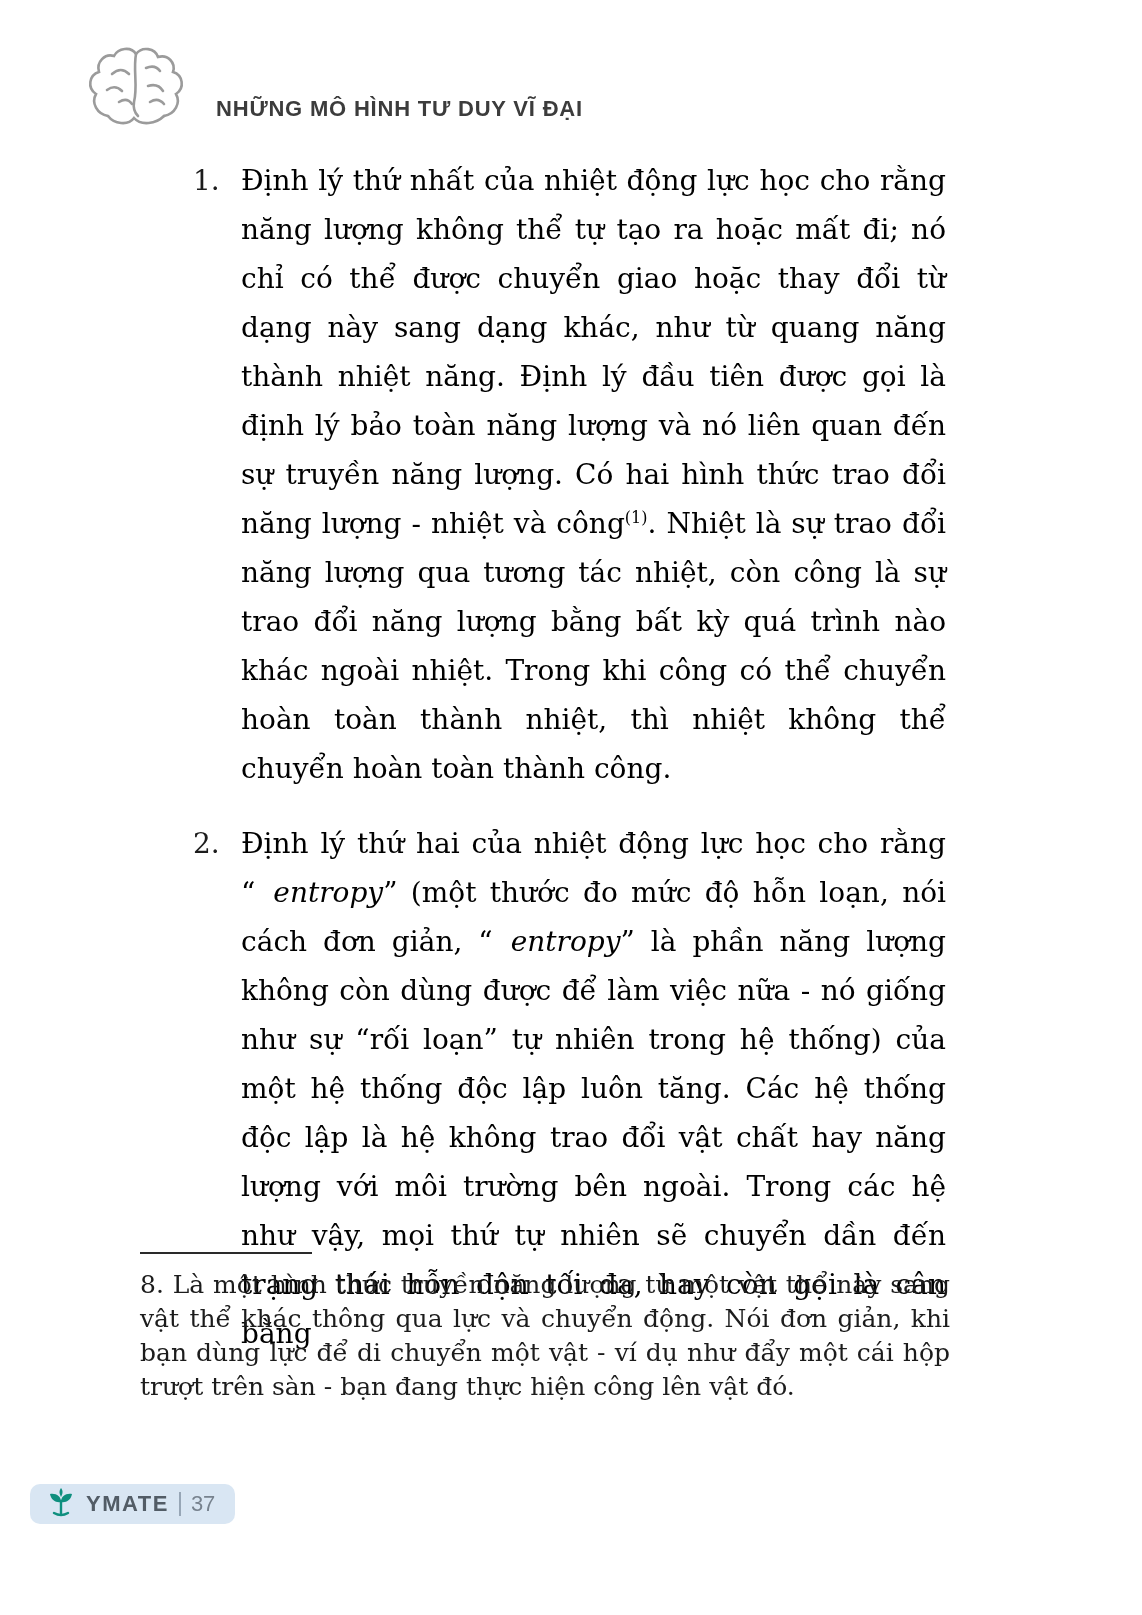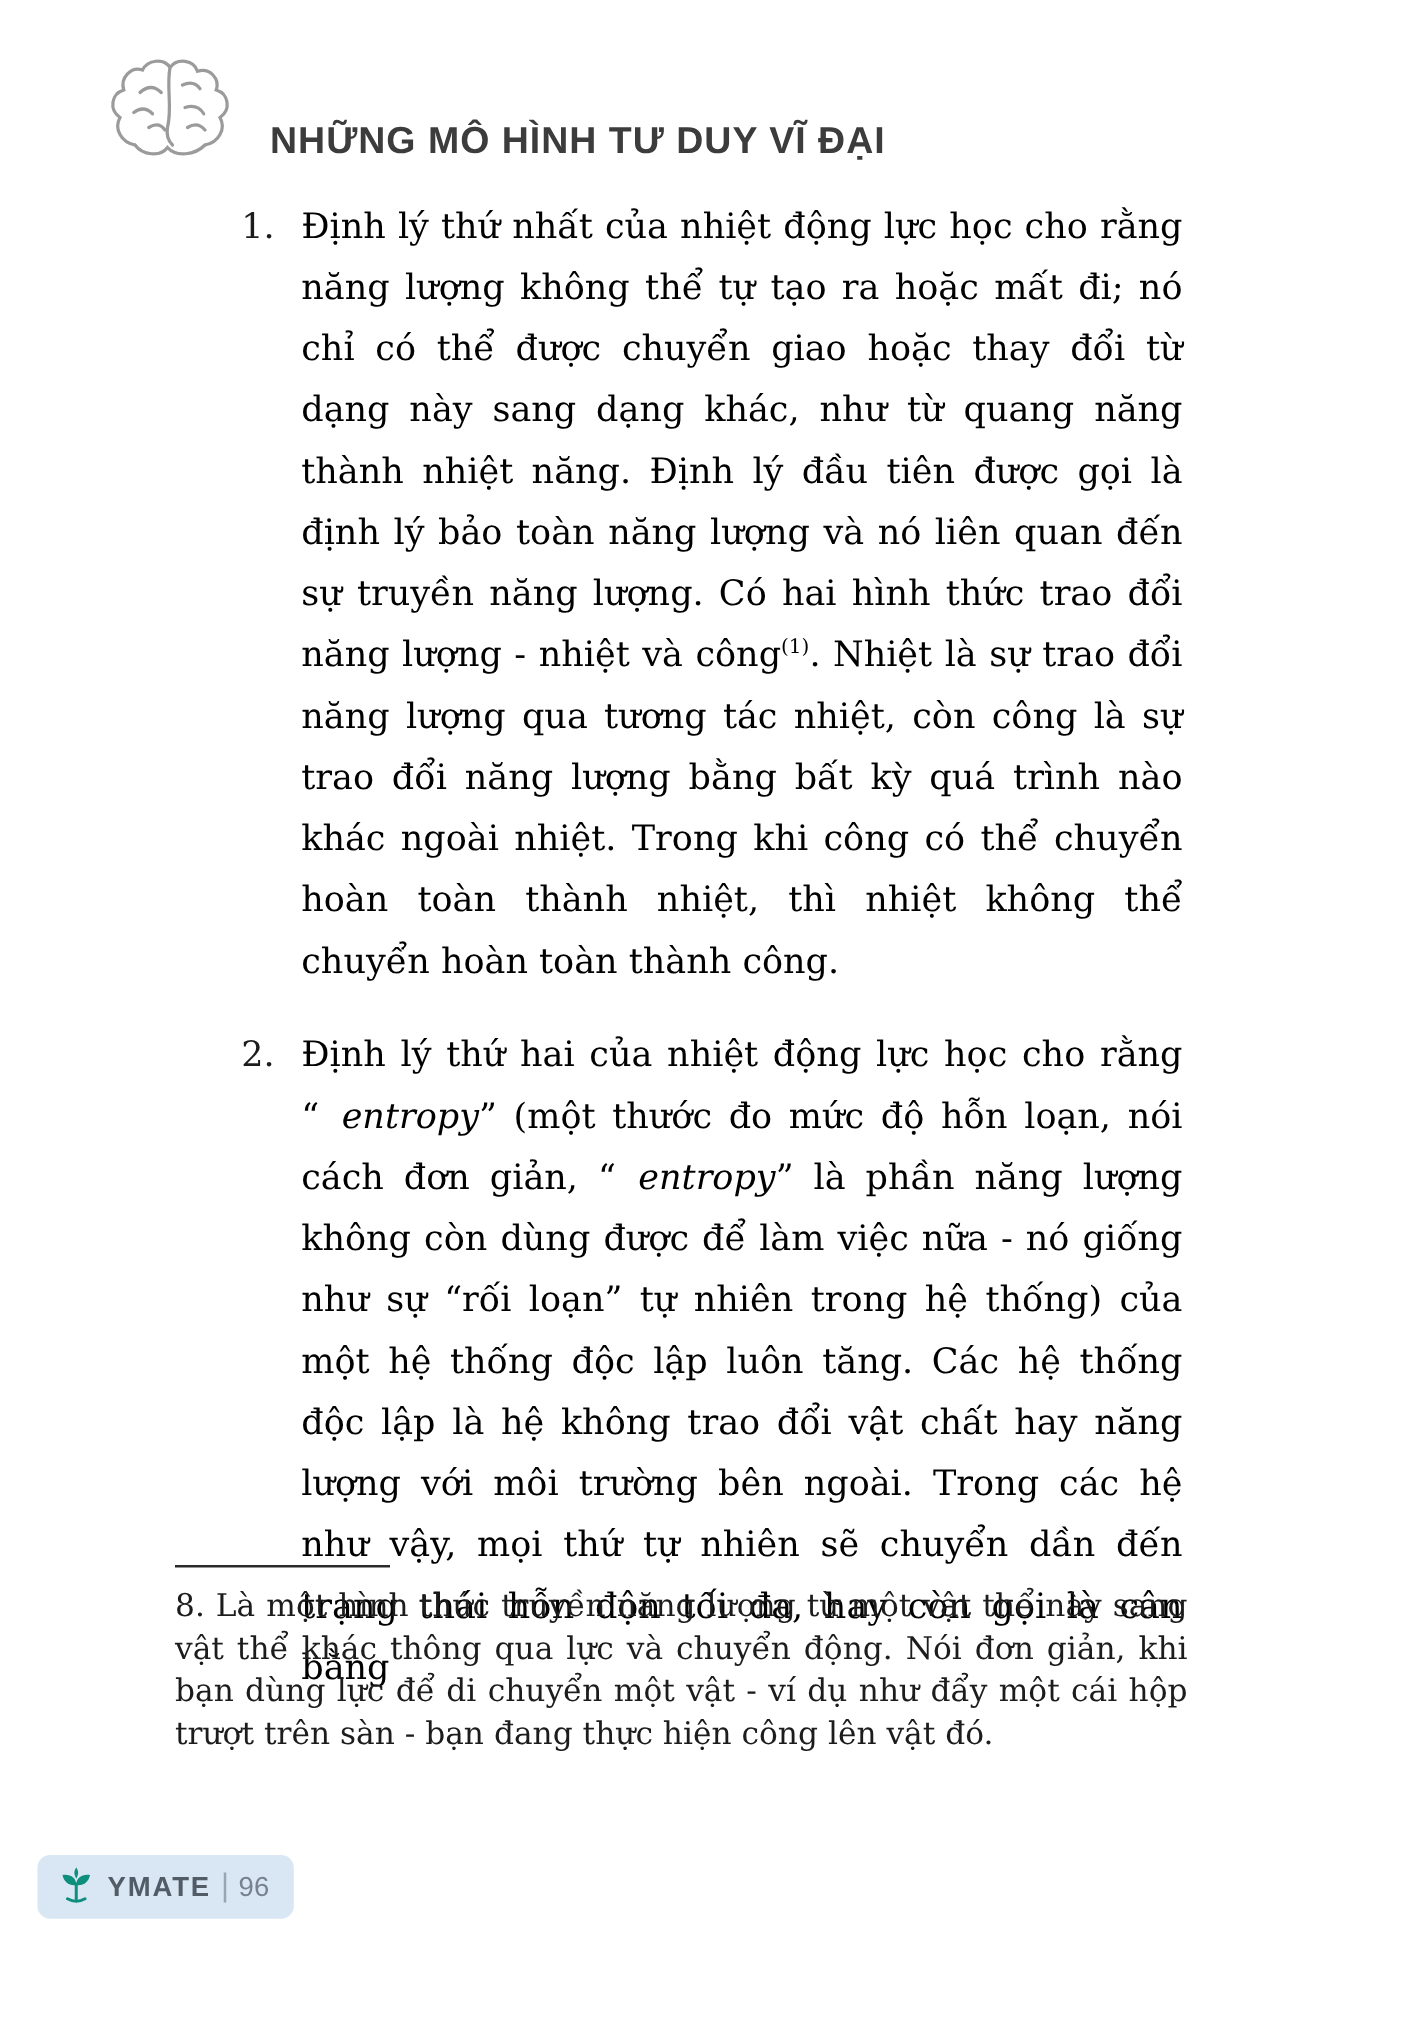--- a/index.html
+++ b/index.html
@@ -11,21 +11,21 @@
     position:relative;
     overflow:hidden;
   }
   .page{position:relative;width:1142px;height:1615px;}
 
   
   .hdr-icon{position:absolute;left:84px;top:44px;}
   .hdr-title{
     position:absolute;left:216px;top:96px;
     font-family:"Liberation Sans", sans-serif;
-    font-weight:bold;font-size:30px;letter-spacing:0.8px;
+    font-weight:bold;font-size:22px;letter-spacing:0.8px;
     color:#3c3c3c;
   }
 
   
   .list{position:absolute;left:193px;top:156px;width:753px;}
   .item{display:flex;margin-bottom:26px;}
   .num{
     flex:0 0 48px;font-size:28px;line-height:49px;color:#1c1c1c;
   }
   .para{
@@ -39,21 +39,21 @@
   .footnote{position:absolute;left:140px;top:1252px;width:810px;}
   .fn-rule{width:172px;height:2px;background:#2a2a2a;margin-bottom:14px;}
   .fn-text{
     font-size:25px;line-height:34px;margin:0;
     text-align:justify;text-justify:inter-word;color:#1c1c1c;
   }
 
   
   .footer-pill{
     position:absolute;left:30px;top:1484px;
-    height:51px;padding:0 20px 0 16px;
+    height:40px;padding:0 20px 0 16px;
     background:#d9e6f3;border-radius:10px;
     display:flex;align-items:center;gap:10px;
   }
   .brand{
     font-family:"Liberation Sans", sans-serif;
     font-weight:bold;font-size:22px;letter-spacing:1.5px;color:#525c66;
   }
   .footer-divider{width:2px;height:24px;background:#97a6b6;}
   .page-number{
     font-family:"Liberation Sans", sans-serif;
@@ -101,16 +101,16 @@
       <svg width="30" height="30" viewBox="0 0 30 30" fill="none" stroke="#0e8f7e" stroke-width="2.4" stroke-linecap="round">
         <path d="M15,26 L15,14"></path>
         <path d="M15,15 C15,9 10,6 4,7 C5,13 10,16 15,15 Z" fill="#0e8f7e" stroke="none"></path>
         <path d="M15,15 C15,9 20,6 26,7 C25,13 20,16 15,15 Z" fill="#0e8f7e" stroke="none"></path>
         <path d="M15,10 C13,6 13,4 15,1 C17,4 17,6 15,10 Z" fill="#0e8f7e" stroke="none"></path>
         <path d="M8,26 q7,4 14,0"></path>
       </svg>
     </span>
     <span class="brand">YMATE</span>
     <span class="footer-divider"></span>
-    <span class="page-number">96</span>
+    <span class="page-number">37</span>
   </div>
 
 </div>
 
 </body></html>

